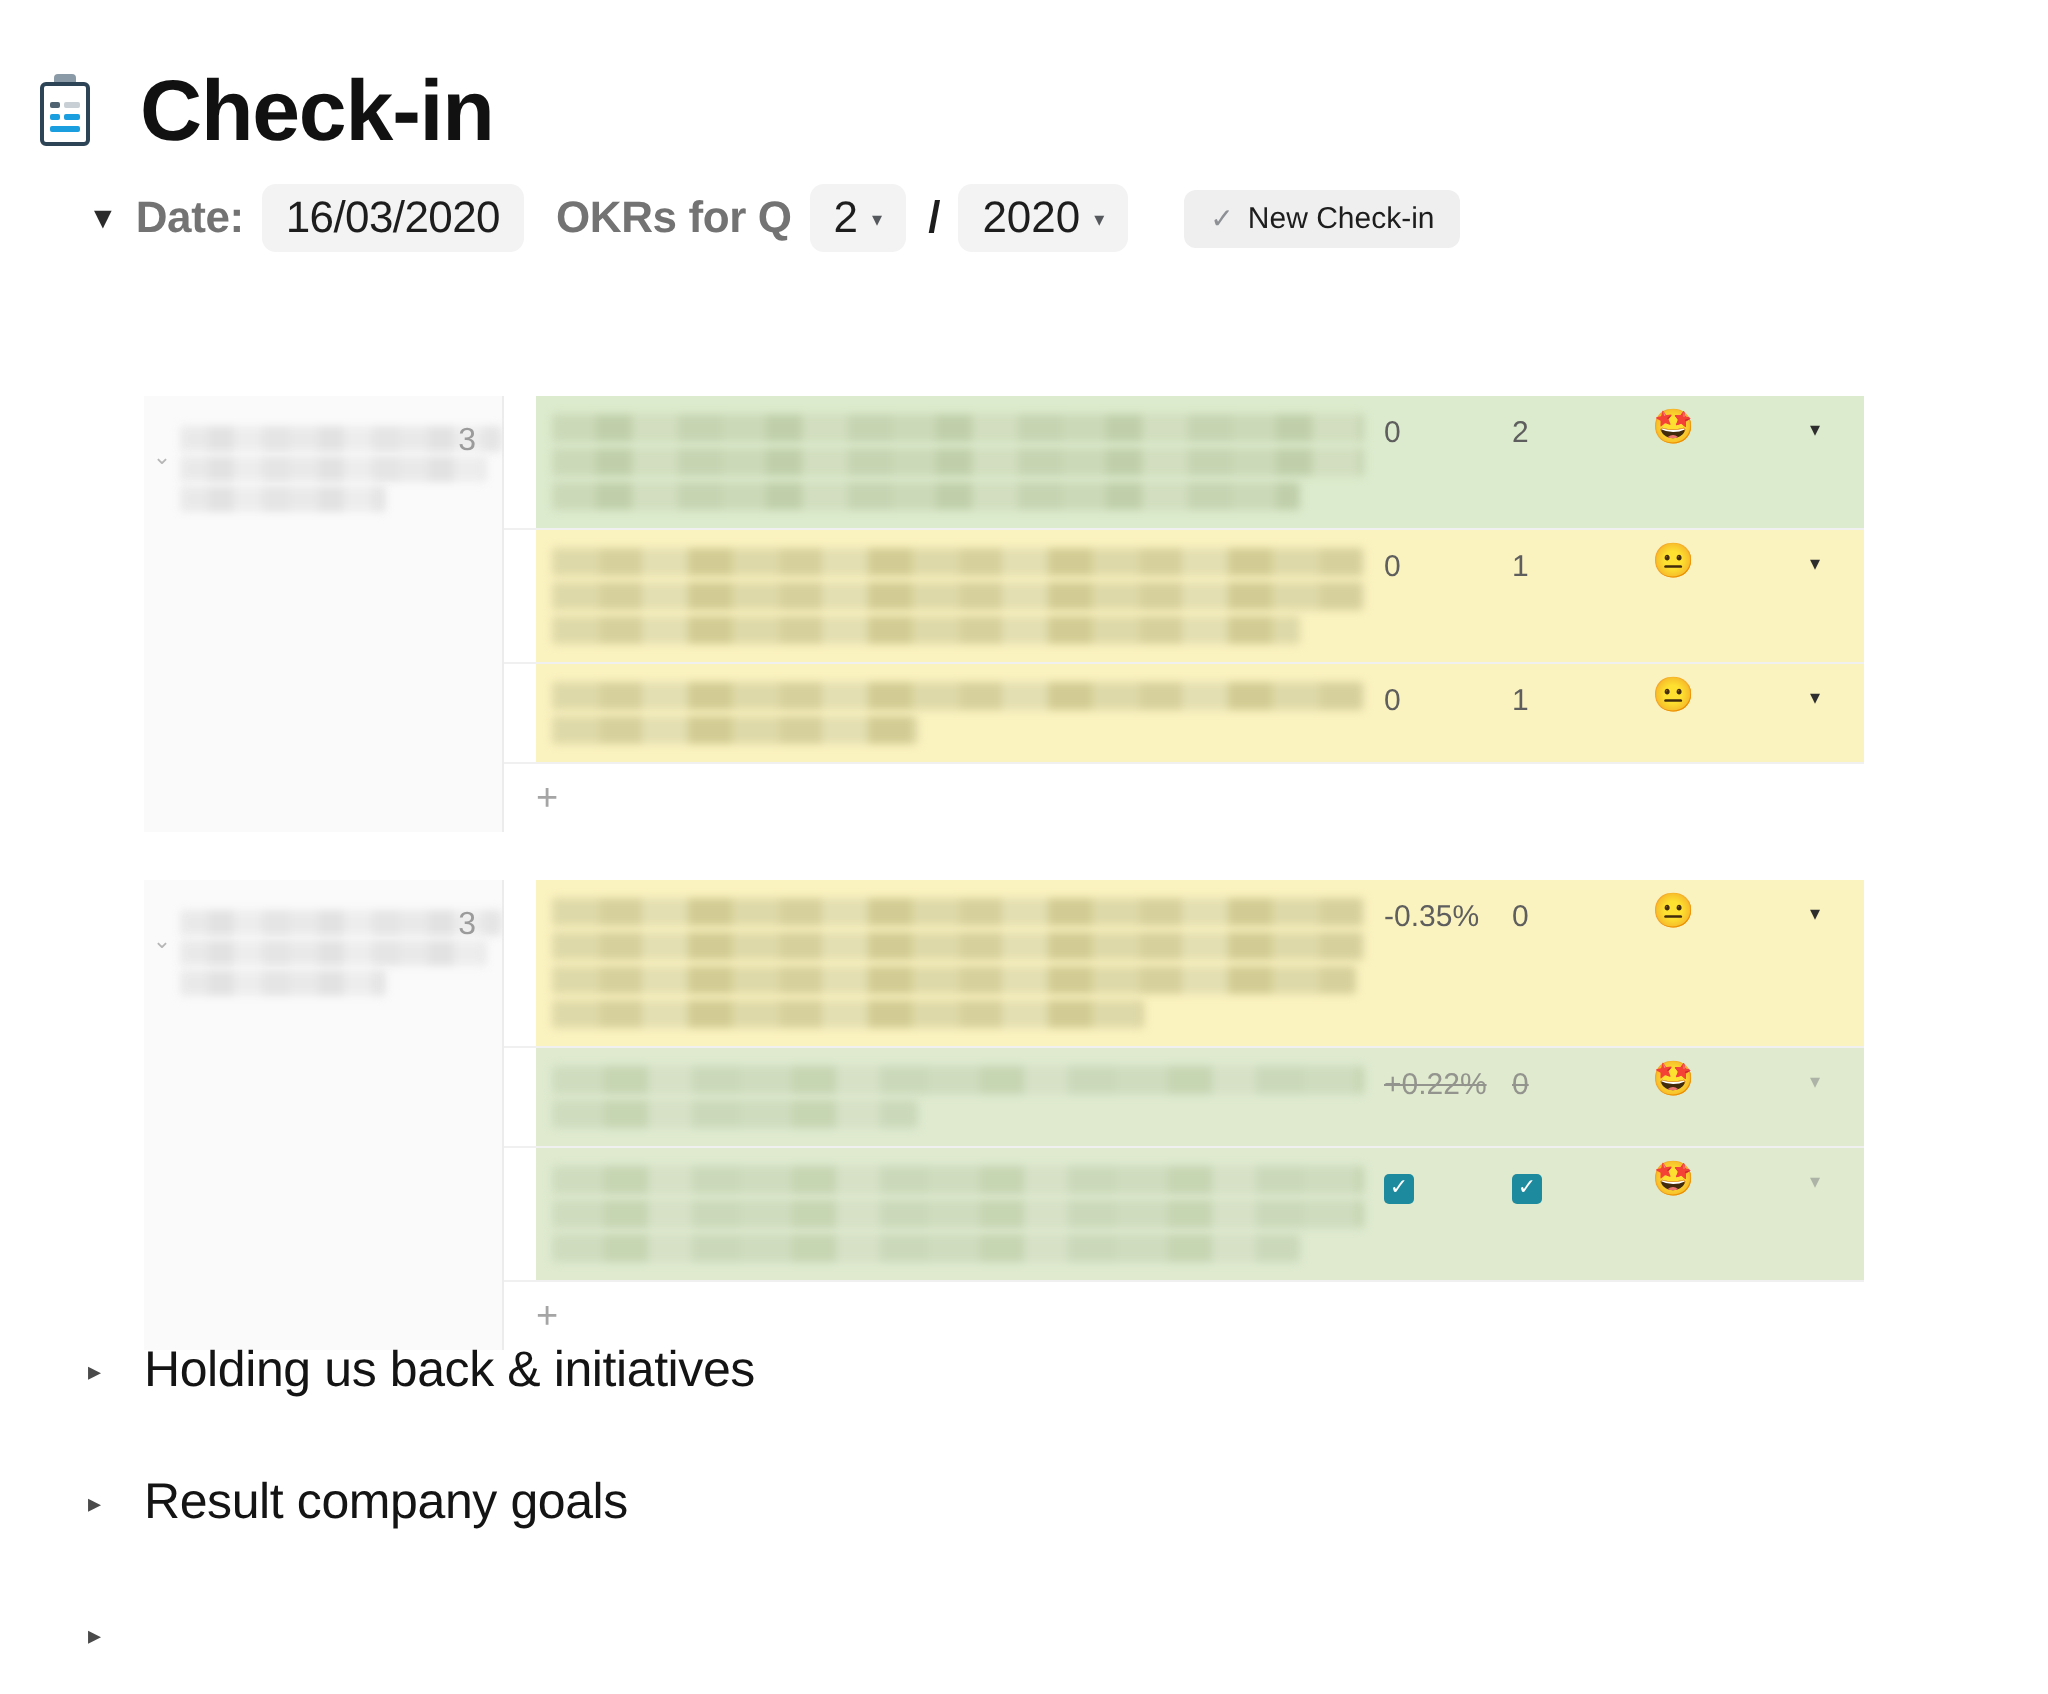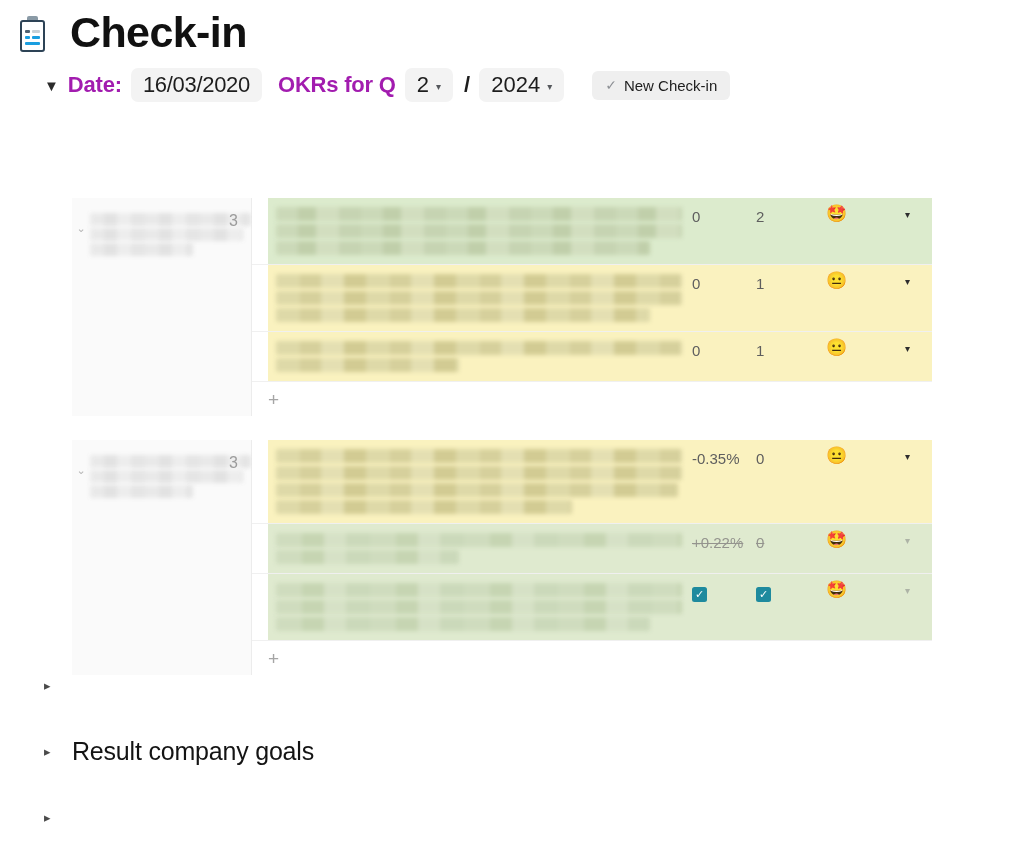--- a/index.html
+++ b/index.html
@@ -17,22 +17,23 @@
   }
 
   
   .page-header {
     position: absolute;
     left: 0; top: 0;
     width: 1024px;
   }
   .title-row {
     display: flex;
-    align-items: flex-end;
+    align-items: flex-start;
     padding: 11px 0 0 16px;
+    margin-top: 24px;
   }
   .clipboard-icon {
     width: 34px;
     height: 40px;
     position: relative;
     flex: 0 0 auto;
     margin-right: 20px;
   }
   .clip-body {
     position: absolute;
@@ -87,21 +88,21 @@
   .collapse-caret {
     font-size: 15px;
     color: #2b2b2b;
     margin-right: 9px;
     line-height: 1;
     user-select: none;
   }
   .ctl-label {
     font-size: 22px;
     font-weight: 600;
-    color: #a21caf;
+    color: #737373;
     letter-spacing: -0.2px;
   }
   .pill {
     background: #f3f3f3;
     border-radius: 7px;
     padding: 3px 12px;
     font-size: 22px;
     font-weight: 400;
     color: #1d1d1d;
     margin-left: 9px;
@@ -367,21 +368,21 @@
     <span class="ctl-label">Date:</span>
     <span class="pill date">16/03/2020</span>
 
     <span class="ctl-label okr-label">OKRs for Q</span>
     <span class="pill">
         <span>2</span>
         <span class="mini-caret">▾</span>
       </span>
     <span class="slash">/</span>
     <span class="pill">
-        <span>2024</span>
+        <span>2020</span>
         <span class="mini-caret">▾</span>
       </span>
 
     <button class="btn-newcheckin">
         <span class="check">✓</span>
         <span>New Check-in</span>
       </button>
   </div>
 </div>
 
@@ -525,20 +526,21 @@
             <span class="add-plus">+</span>
           </div>
         </div>
       </div>
     </div>
 </div>
 
 <div class="sections" id="sections-host">
     <div class="section-row">
       <span class="section-caret">▸</span>
+      <span class="section-title">Holding us back &amp; initiatives</span>
     </div>
     <div class="section-row">
       <span class="section-caret">▸</span>
       <span class="section-title">Result company goals</span>
     </div>
     <div class="section-row">
       <span class="section-caret">▸</span>
     </div>
   </div>
 

